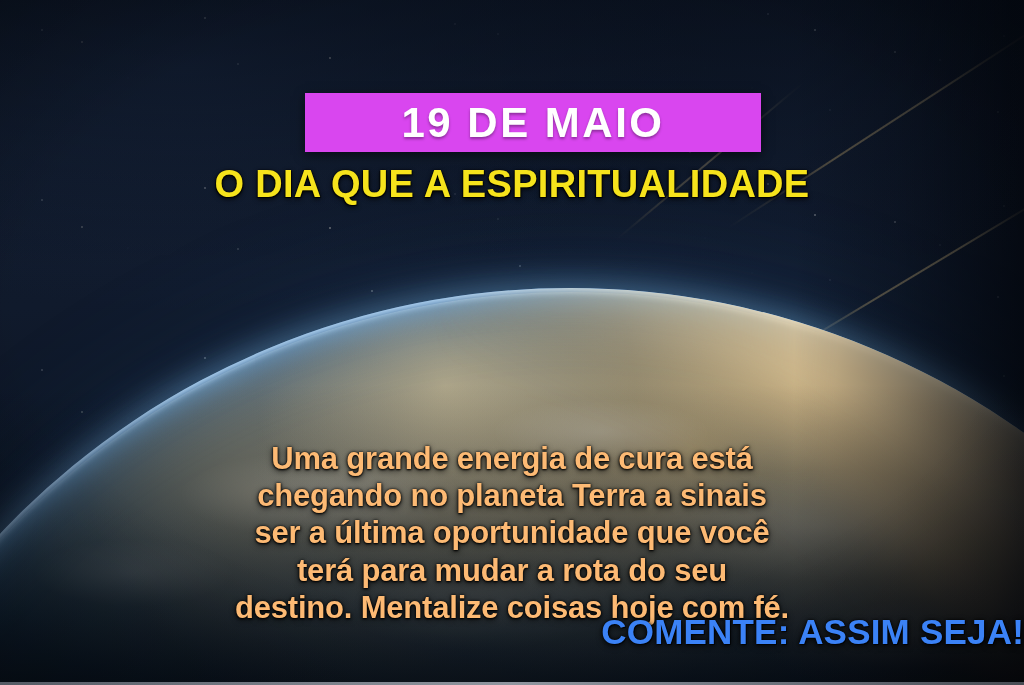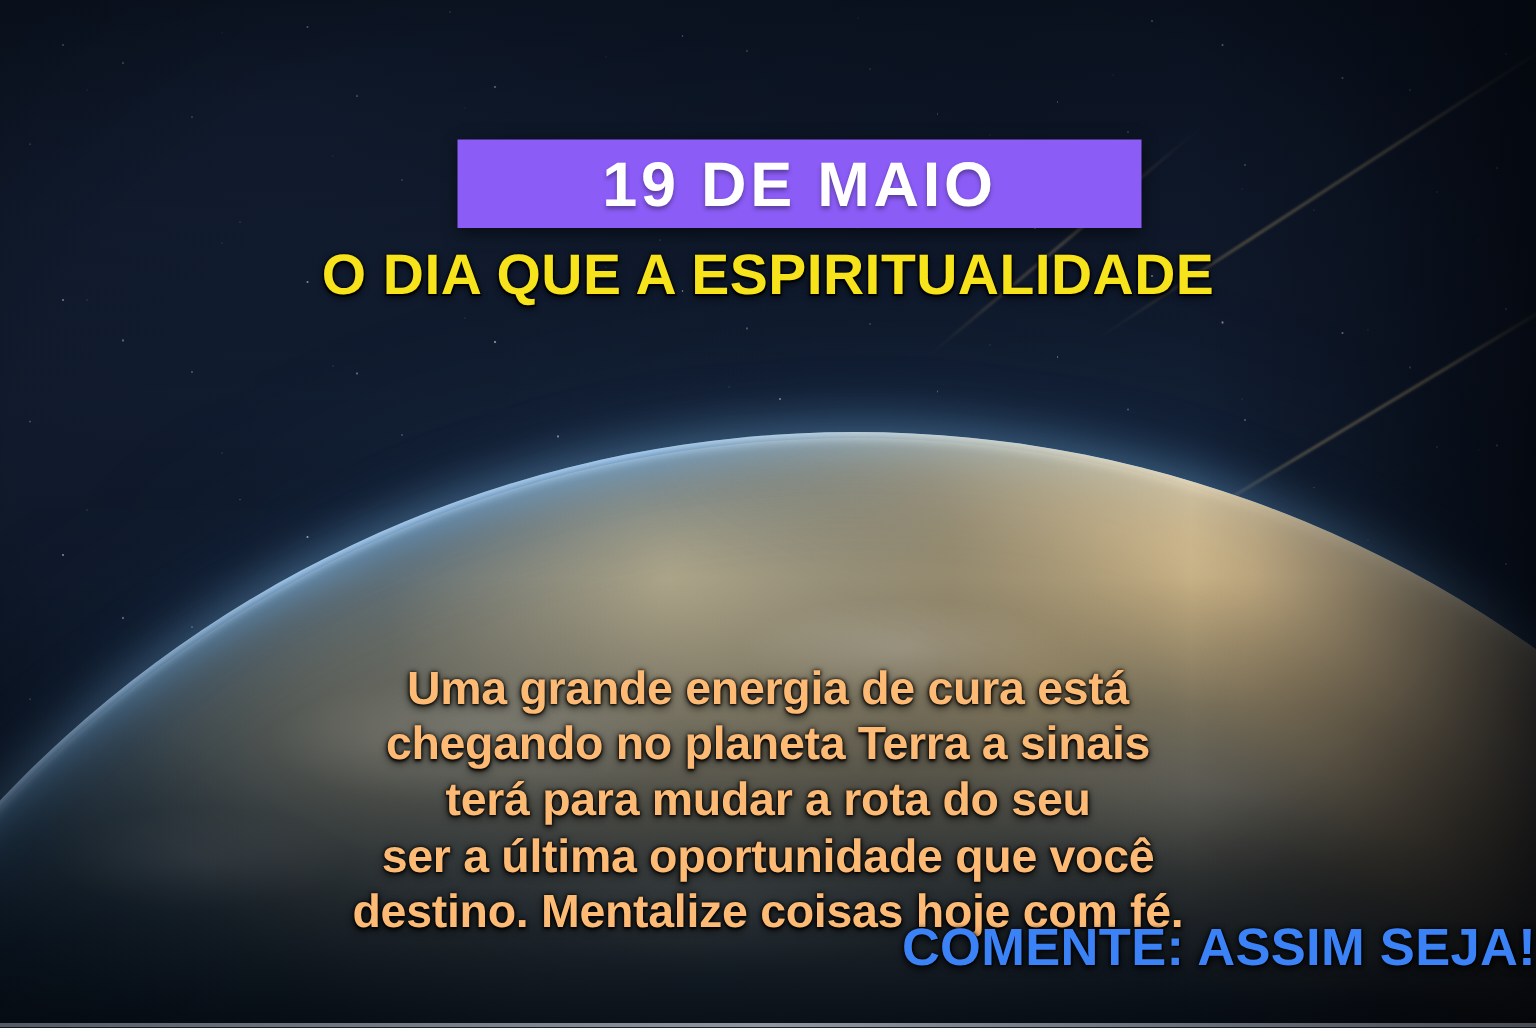--- a/index.html
+++ b/index.html
@@ -226,21 +226,21 @@
     inset: 0;
     z-index: 10;
   }
 
   .date-banner {
     position: absolute;
     left: 305px;
     top: 93px;
     width: 456px;
     height: 59px;
-    background: #8b5cf6;
+    background: #d946ef;
     display: flex;
     align-items: center;
     justify-content: center;
     box-shadow: 0 3px 10px rgba(0,0,0,.55);
   }
   .date-banner .txt {
     color: #FFFFFF;
     font-size: 42px;
     font-weight: 700;
     letter-spacing: 2.5px;
@@ -341,22 +341,22 @@
       <span class="txt">19 DE MAIO</span>
     </div>
 
     <div class="headline">
       <span class="line">O DIA QUE A ESPIRITUALIDADE</span>
     </div>
 
     <div class="body-copy">
       <span class="line">Uma grande energia de cura está</span>
       <span class="line">chegando no planeta Terra a sinais</span>
+      <span class="line">ser a última oportunidade que você</span>
       <span class="line">terá para mudar a rota do seu</span>
-      <span class="line">ser a última oportunidade que você</span>
       <span class="line">destino. Mentalize coisas hoje com fé.</span>
     </div>
 
     <div class="cta">COMENTE: ASSIM SEJA!</div>
 
   </div>
 
   <div class="bottom-edge"></div>
 </div>
 

